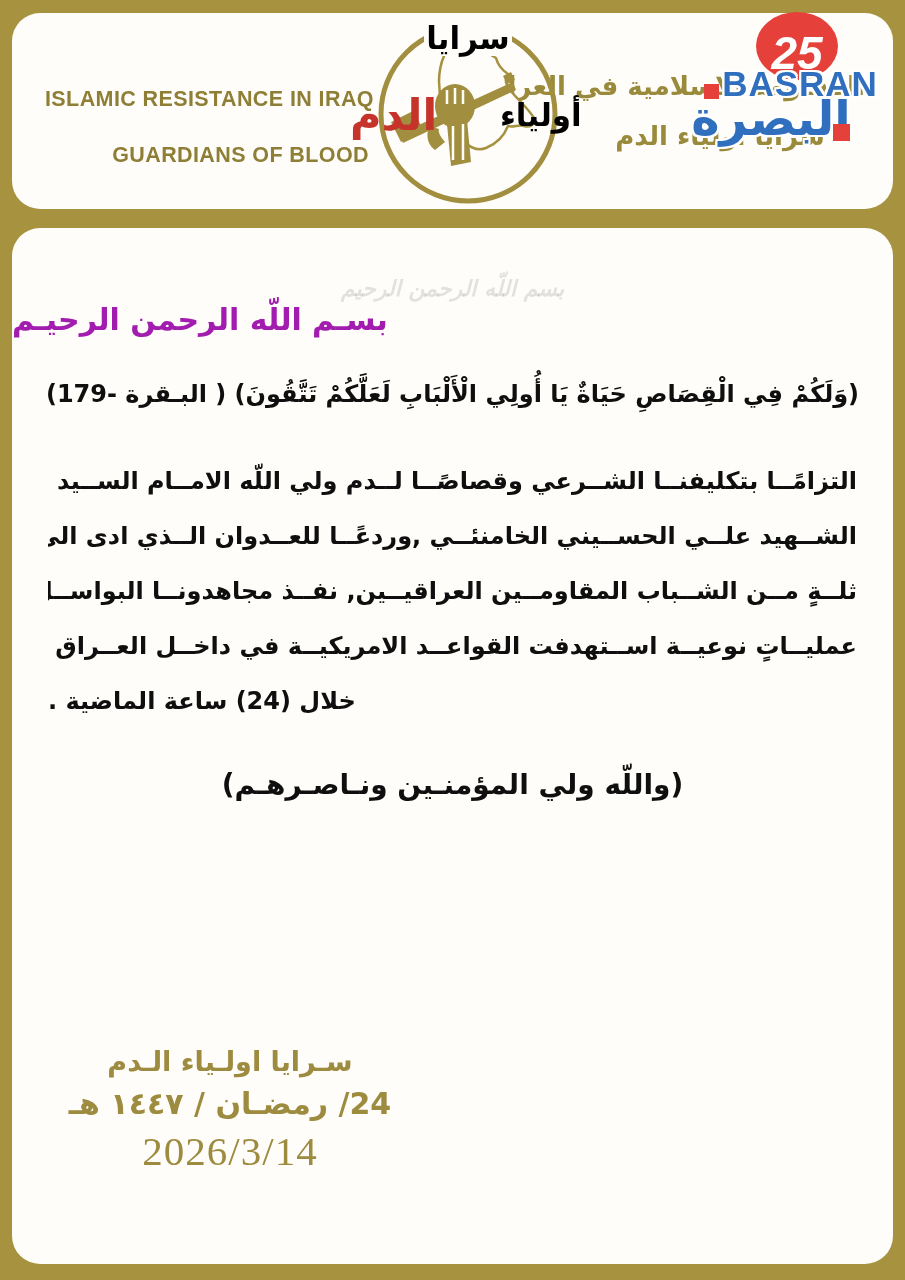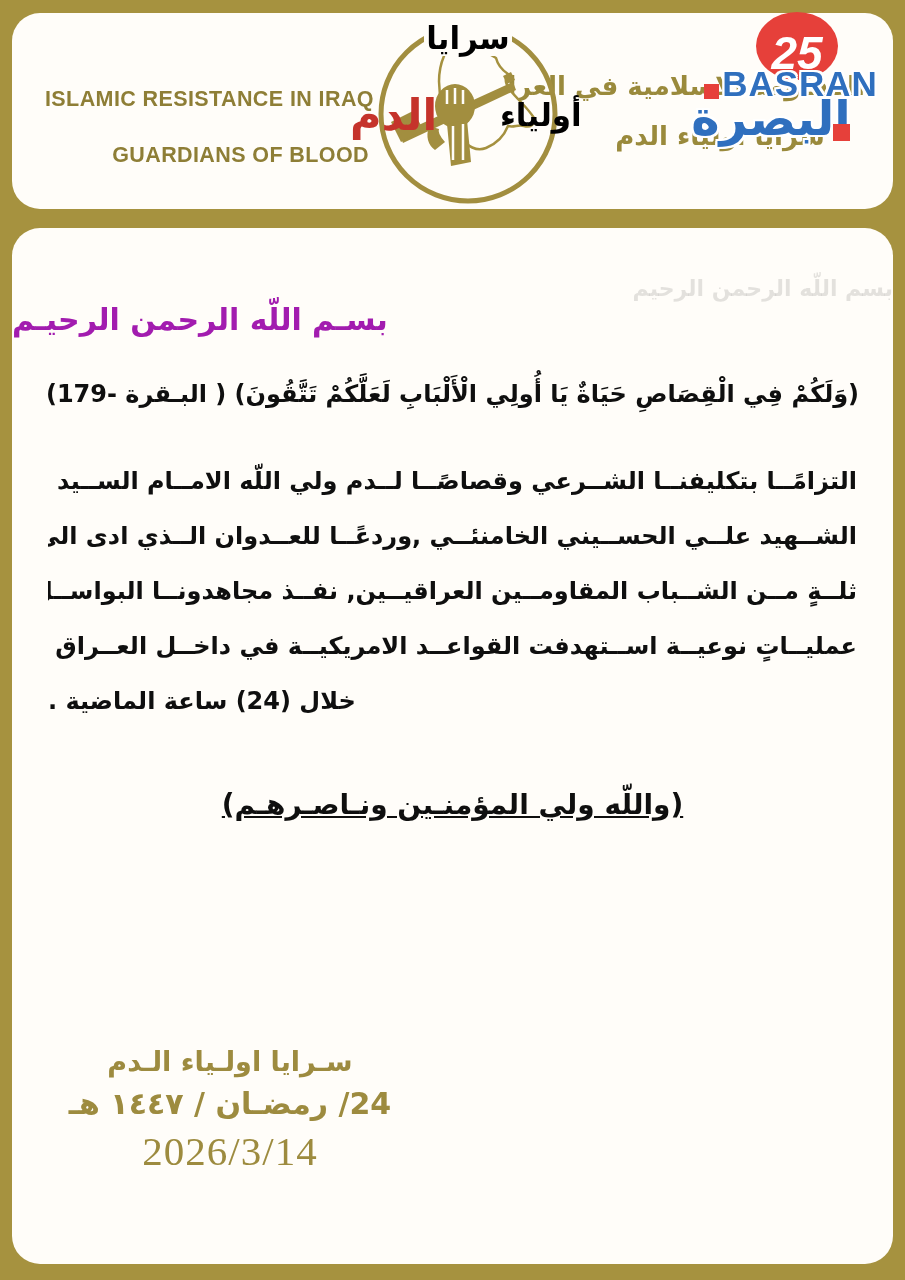--- a/index.html
+++ b/index.html
@@ -40,32 +40,32 @@
     font-family:"Liberation Sans",sans-serif;font-weight:bold;font-size:35px;letter-spacing:1px;color:#2f6fbe;
     text-shadow:-2px 0 0 #fff,2px 0 0 #fff,0 -2px 0 #fff,0 2px 0 #fff,-2px -2px 0 #fff,2px 2px 0 #fff,-2px 2px 0 #fff,2px -2px 0 #fff;}
   .wm-arabic{position:absolute;left:671px;top:90px;width:200px;text-align:center;z-index:8;direction:rtl;
     font-weight:bold;font-size:48px;color:#2f6fbe;line-height:56px;
     text-shadow:-2px 0 0 #fff,2px 0 0 #fff,0 -2px 0 #fff,0 2px 0 #fff,-2px -2px 0 #fff,2px 2px 0 #fff,-2px 2px 0 #fff,2px -2px 0 #fff;}
   .wm-sq{position:absolute;background:#e6403a;z-index:9;}
   .wm-sq1{left:704px;top:84px;width:15px;height:15px;}
   .wm-sq2{left:833px;top:124px;width:17px;height:17px;}
 
   
-  .ghost-line{position:absolute;left:0;top:48px;width:100%;text-align:right;direction:rtl;
-    font-size:22px;font-weight:bold;color:rgba(60,60,60,0.14);filter:blur(.6px);}
+  .ghost-line{position:absolute;left:0;top:48px;width:100%;text-align:center;direction:rtl;
+    font-size:22px;font-weight:bold;color:rgba(60,60,60,0.14);filter:blur(.6px);font-style:italic;}
   .bismillah{position:absolute;left:0;top:74px;width:100%;text-align:left;direction:rtl;
     font-size:30px;font-weight:bold;color:#a21caf;}
   .verse-line{position:absolute;left:24px;right:24px;top:152px;text-align:center;direction:rtl;
     font-size:24px;font-weight:bold;color:#0f0f0f;white-space:nowrap;}
   .para{position:absolute;left:36px;right:36px;top:226px;direction:rtl;color:#0f0f0f;}
   .para-line{font-size:24px;font-weight:bold;line-height:55px;height:55px;
     text-align:justify;text-align-last:justify;white-space:nowrap;overflow:hidden;}
   .last-line{font-size:24px;font-weight:bold;line-height:55px;height:55px;text-align:left;}
-  .closing{position:absolute;left:0;top:560px;width:100%;text-align:center;direction:rtl;
-    font-size:28px;font-weight:bold;color:#0f0f0f;text-decoration:underline;}
+  .closing{position:absolute;left:0;top:540px;width:100%;text-align:center;direction:rtl;
+    font-size:28px;font-weight:bold;color:#0f0f0f;}
 
   
   .signature{position:absolute;left:48px;top:818px;width:340px;text-align:center;color:#9d8b3f;}
   .sig-name{font-size:27px;font-weight:bold;direction:rtl;}
   .sig-hijri{font-size:30px;font-weight:bold;direction:rtl;margin-top:9px;white-space:nowrap;}
   .sig-greg{font-size:41px;margin-top:6px;font-family:"Liberation Serif",serif;letter-spacing:1px;direction:ltr;}
 </style>
 </head>
 <body>
 

